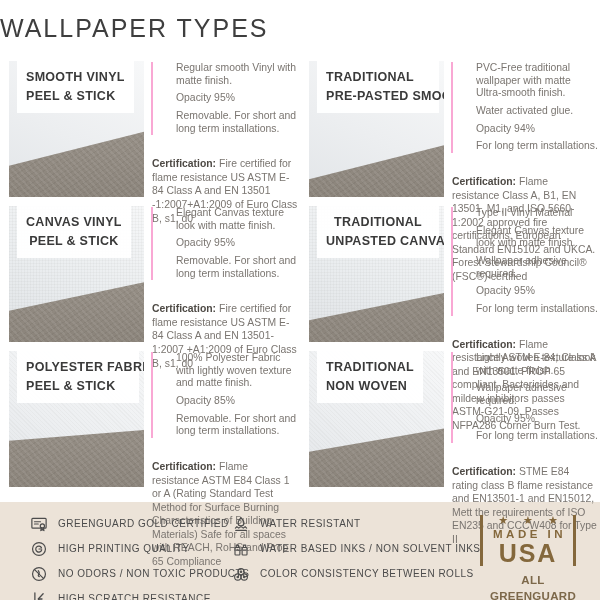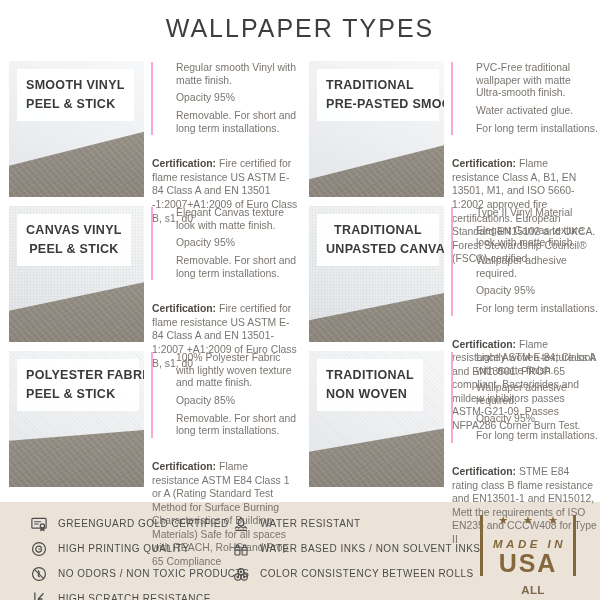--- a/index.html
+++ b/index.html
@@ -6,21 +6,21 @@
   html,body { width:600px; height:600px; }
   body {
     font-family:"Liberation Sans", sans-serif;
     background:#ffffff;
     overflow:hidden;
     color:#3e3e3e;
   }
   .page { width:600px; height:600px; }
 
   
-  header { height:56px; display:flex; align-items:center; justify-content:center; }
+  header { height:56px; display:flex; align-items:center; }
   h1 {
     font-size:25px; font-weight:500; letter-spacing:2px; color:#3e3e3e;
   }
 
   
   .grid {
     display:grid;
     grid-template-columns:300px 300px;
     grid-auto-rows:145px;
   }
@@ -51,21 +51,21 @@
       linear-gradient(180deg,#a39c93 0%,#948d84 60%,#8b847b 100%);
   }
   .s0 .floor { clip-path:polygon(0 77%, 100% 52%, 100% 100%, 0 100%); }
   .s1 .floor { clip-path:polygon(0 87%, 100% 62%, 100% 100%, 0 100%); }
   .s2 .floor { clip-path:polygon(0 77%, 100% 56%, 100% 100%, 0 100%); }
   .s3 .floor { clip-path:polygon(0 84%, 100% 64%, 100% 100%, 0 100%); }
   .s4 .floor { clip-path:polygon(0 66%, 100% 58%, 100% 100%, 0 100%); }
   .s5 .floor { clip-path:polygon(0 74%, 100% 57%, 100% 100%, 0 100%); }
 
   .label-box {
-    position:absolute; top:8px; left:8px; max-width:122px;
+    position:absolute; top:0; left:8px; max-width:122px;
     background:rgba(255,255,255,.95); padding:7px 9px 7px 9px;
   }
   .label-box div {
     font-size:12.5px; font-weight:600; letter-spacing:.3px;
     line-height:1.5; color:#3a3a3a; white-space:nowrap;
   }
 
   .textcol { margin-left:8px; padding-top:1px; width:146px; }
   .features {
     border-left:2px solid #f9a8d4; padding-left:23px; margin-left:-1px;
@@ -92,21 +92,21 @@
     font-size:10px; letter-spacing:.5px; color:#4b4b4b; font-weight:500;
     white-space:nowrap;
   }
 
   .usa-area { flex:1; display:flex; flex-direction:column; align-items:center; padding-top:0; }
   .usa-badge { color:#84683c; text-align:center; }
   .usa-top { display:flex; align-items:stretch; gap:7px; }
   .usa-bar { width:3px; background:#84683c; }
   .usa-mid { display:flex; flex-direction:column; align-items:center; }
   .usa-stars { font-size:11px; letter-spacing:6px; line-height:1; padding-left:6px; }
-  .usa-madein { font-size:11.5px; font-weight:700; letter-spacing:3.5px; margin-top:12px; padding-left:3px;font-style:italic; }
+  .usa-madein { font-size:11.5px; font-weight:700; letter-spacing:3.5px; margin-top:2px; padding-left:3px; }
   .usa-usa { font-size:25px; font-weight:800; letter-spacing:2px; line-height:1; margin-top:1px; }
   .usa-sub { margin-top:7px; font-size:11.5px; font-weight:700; color:#7c684a; line-height:1.35; letter-spacing:.3px; text-align:center; }
 
   .hidden-defs { position:absolute; width:0; height:0; overflow:hidden; }
 </style>
 </head>
 <body>
 
 <svg class="hidden-defs" aria-hidden="true">
   <defs>
@@ -198,20 +198,21 @@
         <div class="floor"></div>
         <div class="label-box">
           <div>TRADITIONAL</div>
           <div>PRE-PASTED SMOOTH</div>
         </div>
       </div>
       <div class="textcol">
         <div class="features">
             <p class="feature">PVC-Free traditional wallpaper with matte Ultra-smooth finish.</p>
             <p class="feature">Water activated glue.</p>
+            <p class="feature">Opacity 94%</p>
             <p class="feature">For long term installations.</p>
           </div>
         <p class="cert"><b>Certification:</b><span>Flame resistance Class A, B1, EN 13501, M1, and ISO 5660-1:2002 approved fire certifications. European Standard EN15102 and UKCA. Forest Stewardship Council® (FSC®)-certified</span></p>
       </div>
     </section>
 
     <section class="panel">
       <div class="swatch s2 tex-canvas">
         <div class="floor"></div>
         <div class="label-box">

